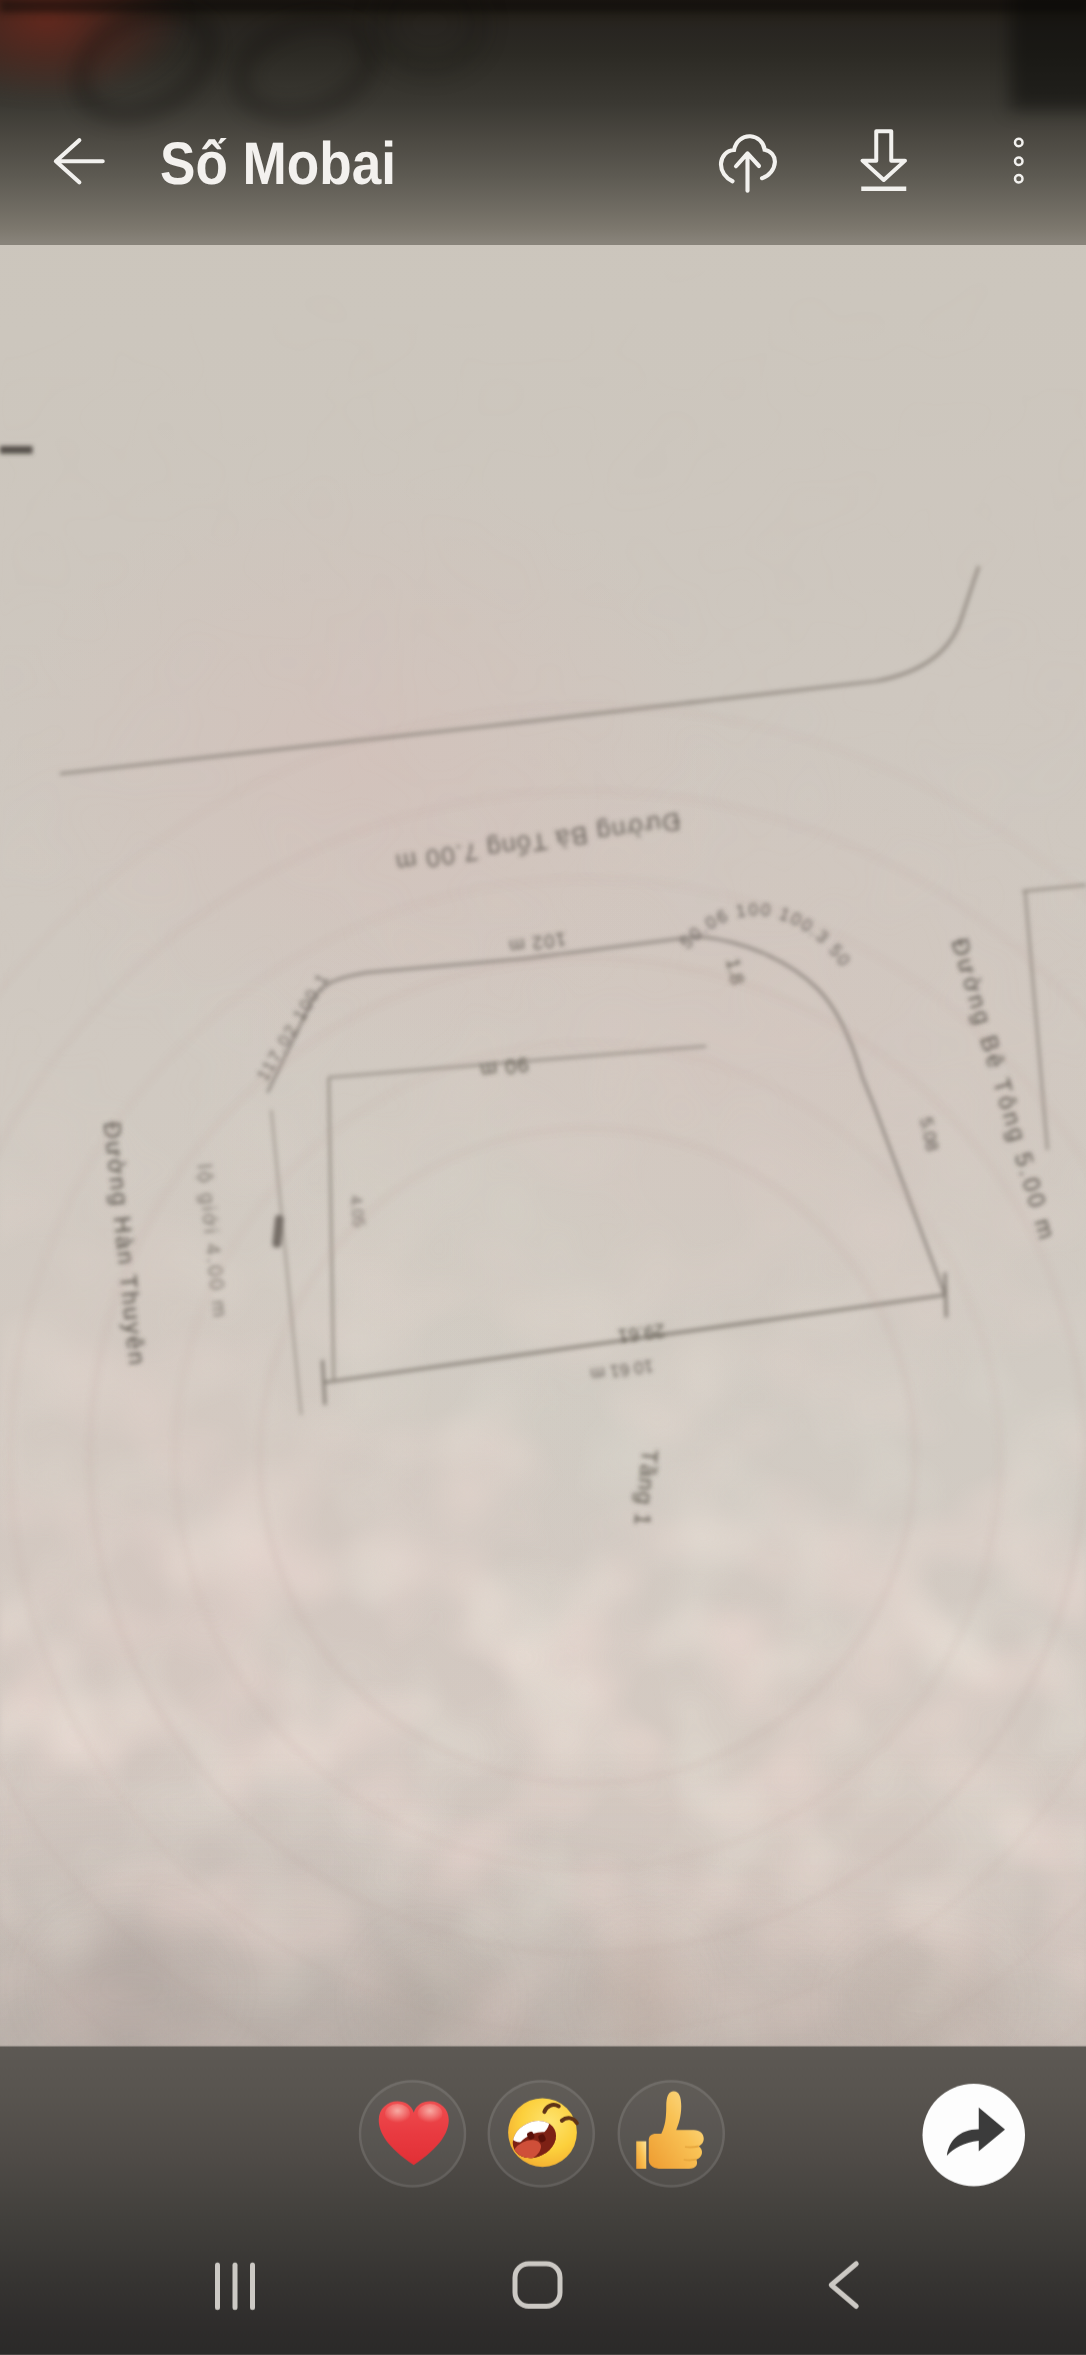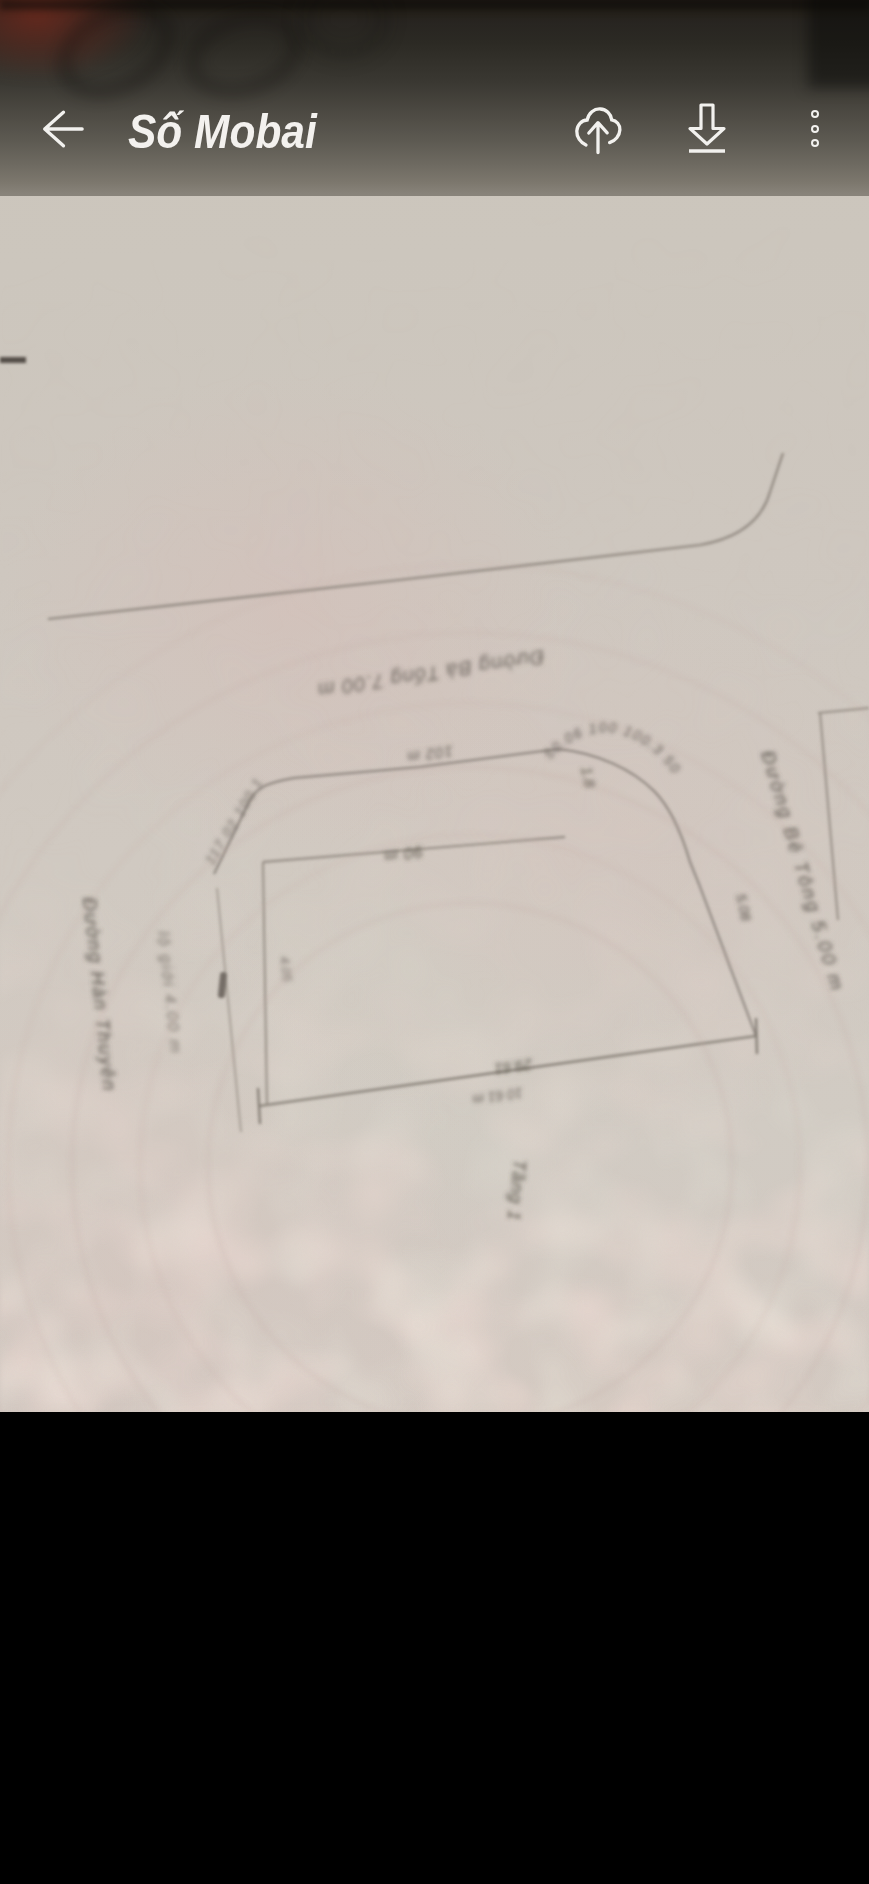--- a/index.html
+++ b/index.html
@@ -1,17 +1,17 @@
 <!DOCTYPE html>
 <html><head>
 <meta charset="utf-8">
 <style>
   html,body{margin:0;padding:0;background:#000;}
-  #screen{position:relative;width:869px;height:1412px;overflow:hidden;
-    font-family:"Liberation Sans",sans-serif;background:#e2dbd2;font-style:italic;}
+  #screen{position:relative;width:869px;height:1884px;overflow:hidden;
+    font-family:"Liberation Sans",sans-serif;background:#e2dbd2;}
   .abs{position:absolute;}
 </style>
 </head>
 <body>
 <div id="screen">
 
   <div class="abs" id="paper" style="left:0;top:0;width:869px;height:1884px;
     background:
       radial-gradient(420px 340px at 290px 610px, rgba(213,190,184,.55) 0%, rgba(213,190,184,0) 70%),
       radial-gradient(560px 420px at 560px 860px, rgba(214,193,187,.4) 0%, rgba(214,193,187,0) 70%),

